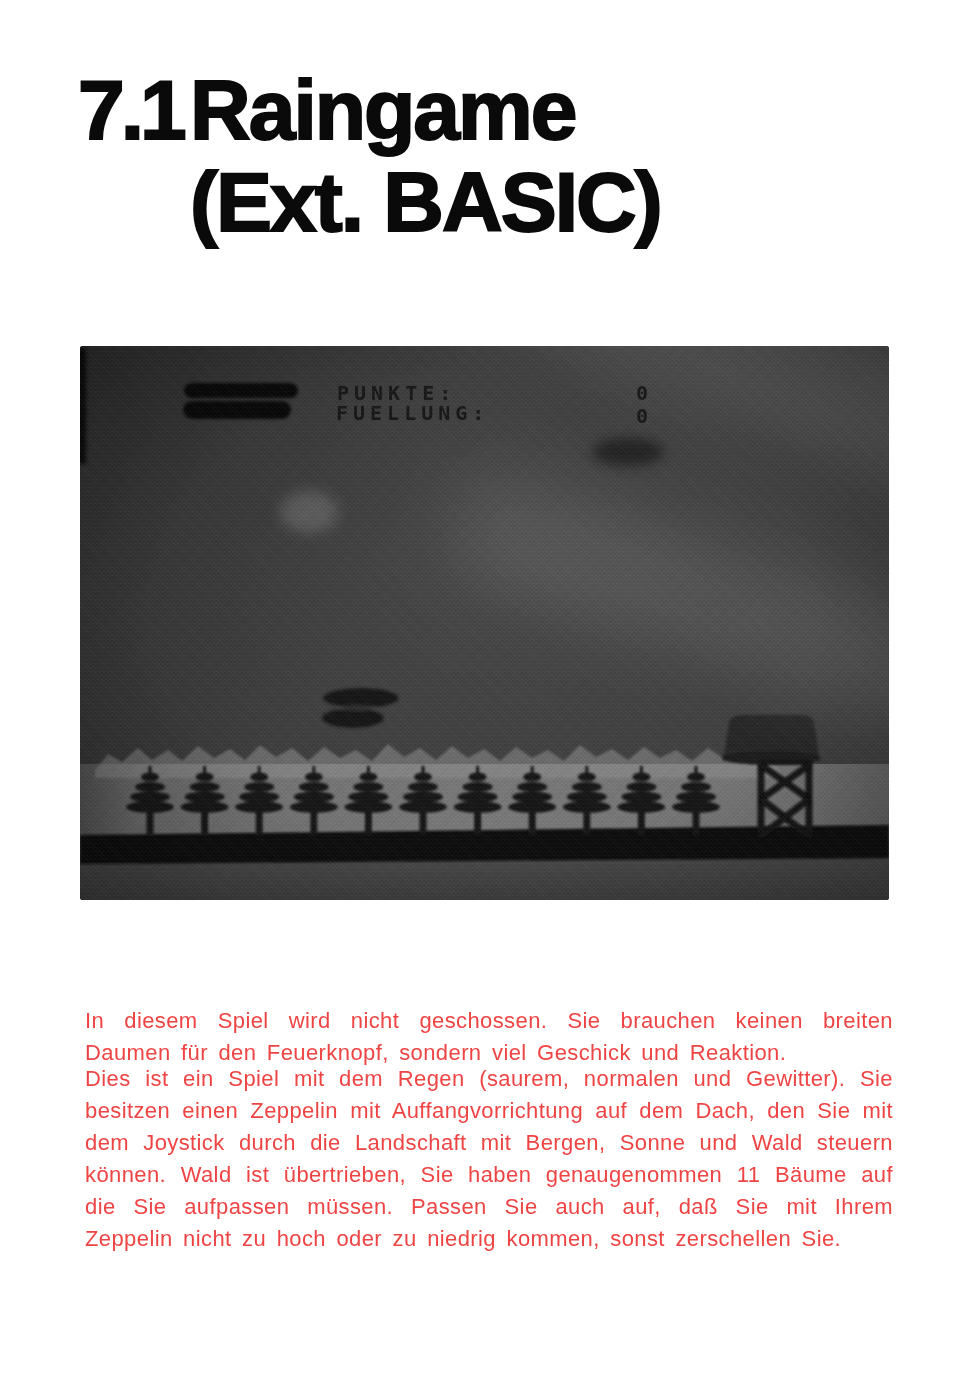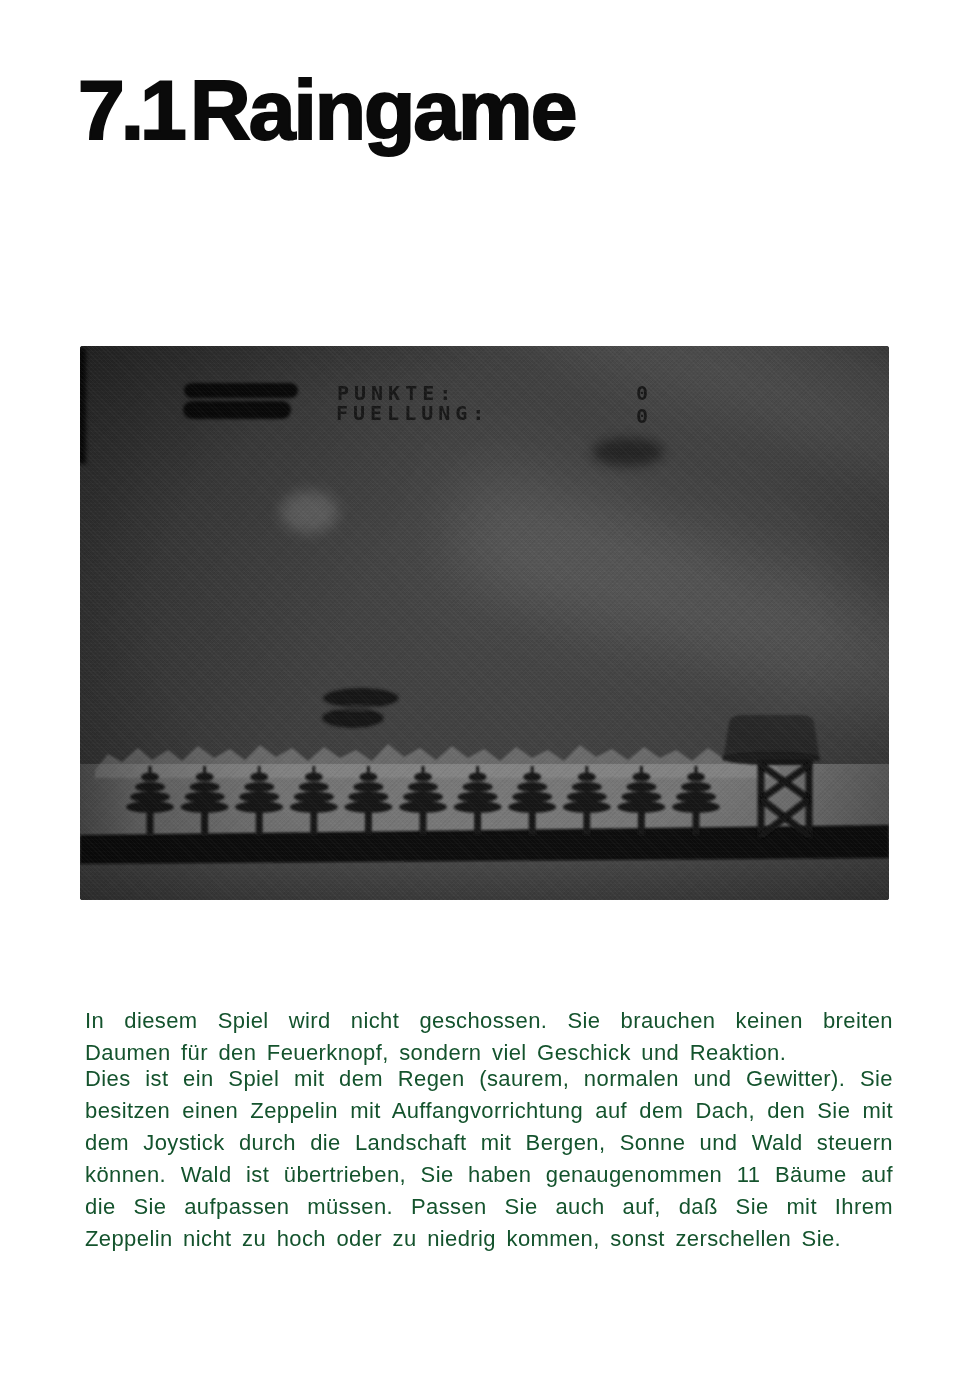--- a/index.html
+++ b/index.html
@@ -74,38 +74,41 @@
     background-image:
       repeating-linear-gradient(45deg, rgba(255,255,255,0.03) 0 1px, transparent 1px 3px),
       repeating-linear-gradient(-45deg, rgba(0,0,0,0.05) 0 1px, transparent 1px 3px),
       repeating-linear-gradient(0deg, rgba(255,255,255,0.02) 0 1px, transparent 1px 4px);
   }
 
   
   .para {
     position:absolute; left:85px; width:808px;
     font-size:22px; line-height:32px; letter-spacing:0.4px; word-spacing:4px;
-    text-align:justify; color:#14532d;
+    text-align:justify; color:#ef4444;
   }
   .para1 { top:983px; }
   .para2 { top:1041px; }
 
   .page-number {
     position:absolute; right:48px; top:1394px;
     font-size:30px; font-weight:700; letter-spacing:1px; color:#111;
   }
 </style>
 </head>
 <body>
 
 <div class="page">
 
   <div class="title">
     <div class="line1">
       <span class="sec-num">7.1</span><span>Raingame</span>
+    </div>
+    <div class="line2">
+      <span>(Ext. BASIC)</span>
     </div>
   </div>
 
   <div class="photo">
     <div class="base"></div>
     <div class="glare1"></div>
 
     <svg class="scene" viewBox="0 0 809 554">
       <defs>
         <linearGradient id="bandGrad" x1="0" y1="0" x2="1" y2="0">

